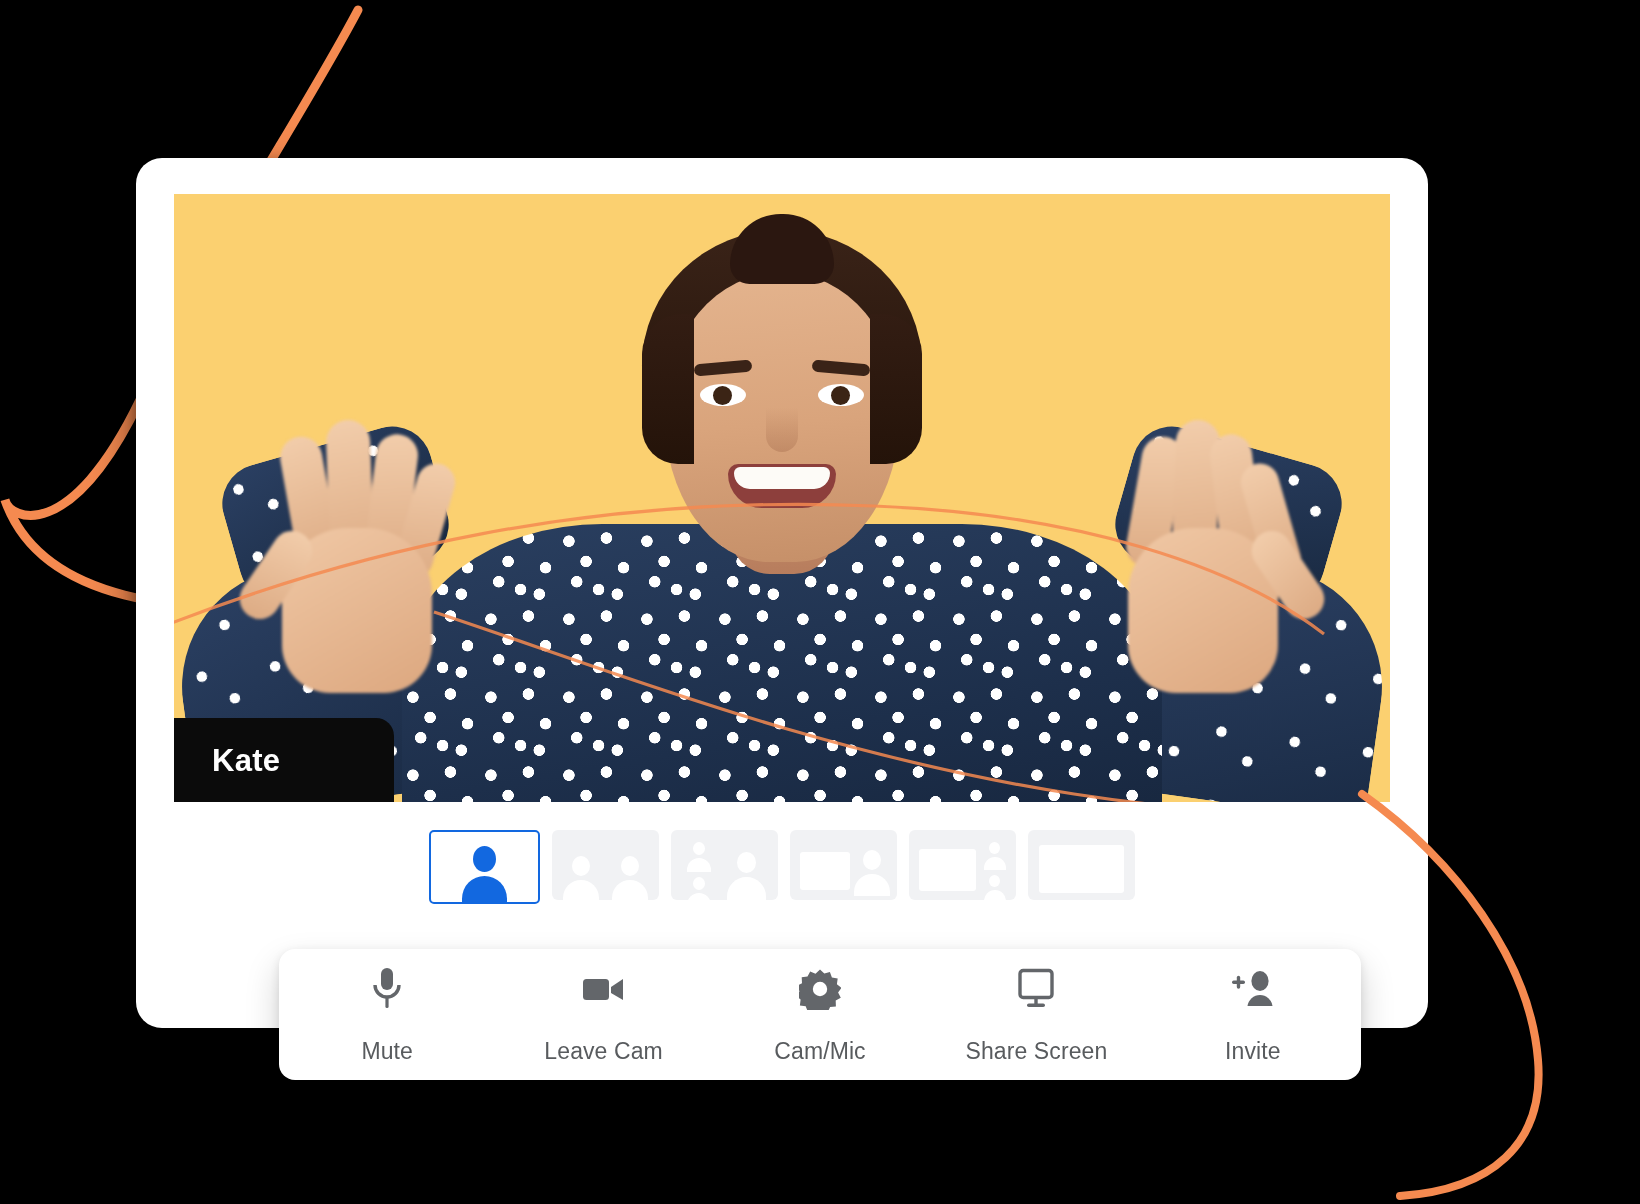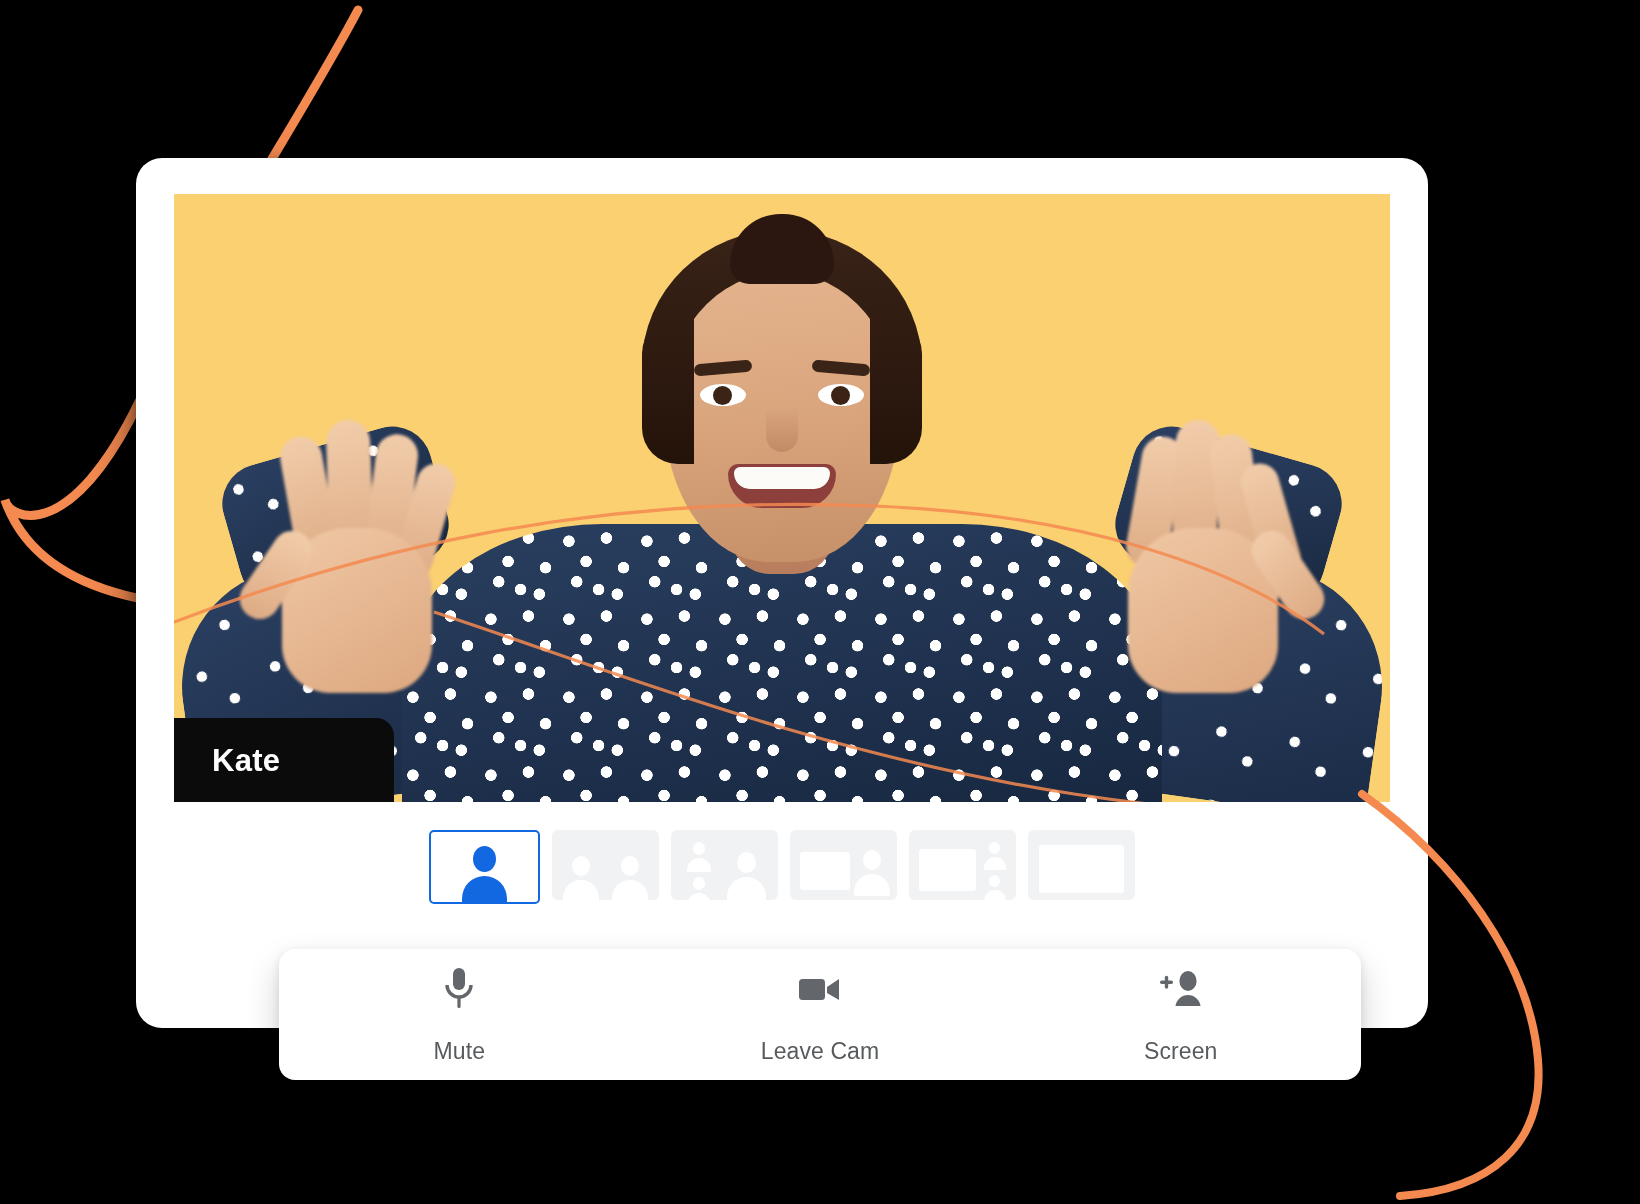--- a/index.html
+++ b/index.html
@@ -493,32 +493,51 @@
     <div class="control-item">
       <span class="ci-icon">
         <svg width="46" height="34" viewBox="0 0 46 34" fill="#63666a">
           <rect x="2" y="7" width="26" height="21" rx="3.5"></rect>
           <path d="M30 15 L42 7 L42 28 L30 21 Z"></path>
         </svg>
       </span>
       <span class="ci-label">Leave Cam</span>
     </div>
 
-
+    <div class="control-item">
+      <span class="ci-icon">
+        <svg width="42" height="42" viewBox="0 0 42 42" fill="#63666a">
+          <path d="M21 1.5 l4.3 4.1 5.6-1.6 2 5.5 5.8 0.9 -0.8 5.8 4.6 3.6 -3.4 4.8 2.7 5.2 -5.1 2.8 0.2 5.9 -5.8 0.6 -2.6 5.3 -5.4-2.3 -4.4 3.9 -4.3-4 -5.6 1.7 -2.1-5.5 -5.8-0.8 0.7-5.8 -4.5-3.7 3.4-4.7 -2.7-5.3 5.2-2.7 -0.3-5.9 5.8-0.7 2.7-5.2 5.3 2.4z"></path>
+          <circle cx="21" cy="21" r="7.2" fill="#ffffff"></circle>
+        </svg>
+      </span>
+      <span class="ci-label">Cam/Mic</span>
+    </div>
+
+    <div class="control-item">
+      <span class="ci-icon">
+        <svg width="44" height="42" viewBox="0 0 44 42" fill="none" stroke="#63666a">
+          <rect x="6" y="2.5" width="32" height="27" rx="3.2" stroke-width="3.4"></rect>
+          <rect x="20.3" y="30" width="3.4" height="6" fill="#63666a" stroke="none"></rect>
+          <rect x="13" y="35.5" width="18" height="3.6" rx="1.8" fill="#63666a" stroke="none"></rect>
+        </svg>
+      </span>
+      <span class="ci-label">Share Screen</span>
+    </div>
 
     <div class="control-item">
       <span class="ci-icon">
         <svg width="48" height="42" viewBox="0 0 48 42" fill="#63666a">
           <rect x="3" y="12.6" width="13" height="3.4" rx="1.7"></rect>
           <rect x="7.8" y="7.8" width="3.4" height="13" rx="1.7"></rect>
           <ellipse cx="31" cy="13" rx="8.6" ry="10"></ellipse>
           <path d="M18.5 38 a12.6 12.6 0 0 1 25 0 z"></path>
         </svg>
       </span>
-      <span class="ci-label">Screen</span>
+      <span class="ci-label">Invite</span>
     </div>
 
   </div>
 
   <svg class="deco-layer deco-front" viewBox="0 0 1640 1204" width="1640" height="1204" fill="none">
     <path d="M1362 794 C 1455 860, 1530 960, 1538 1060 C 1545 1145, 1490 1190, 1400 1196" stroke="#f58a50" stroke-width="8" stroke-linecap="round" fill="none"></path>
   </svg>
 
 </div>
 

